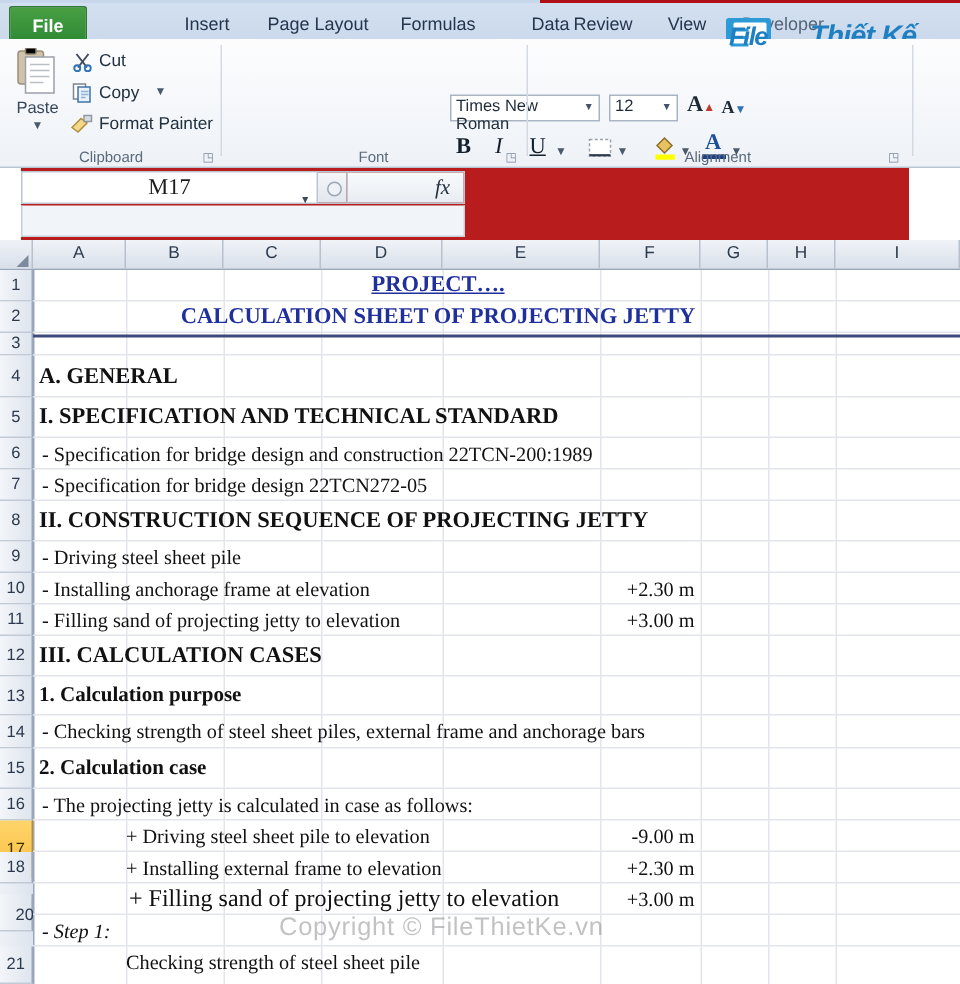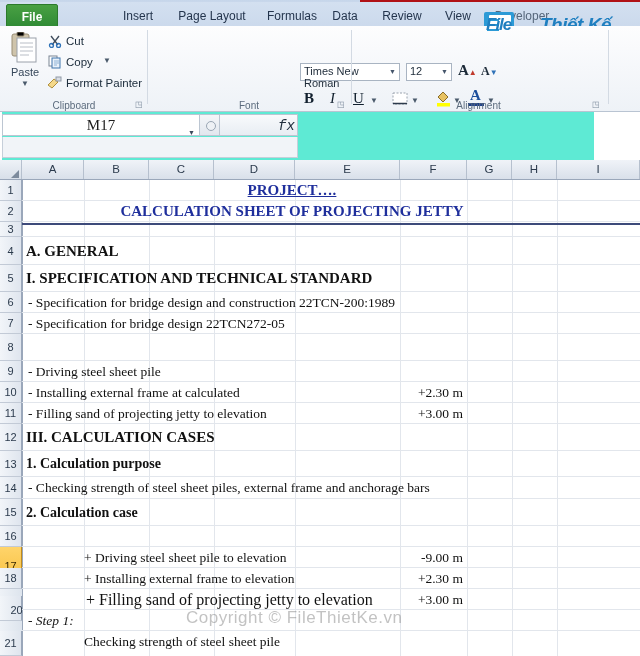--- a/index.html
+++ b/index.html
@@ -56,37 +56,37 @@
     padding:1px 3px; }
   .fontbox .car { position:absolute; right:3px; top:4px; font-size:7px; color:#44546a; }
   .sizebox { position:absolute; left:258px; top:37px; width:46px; height:18px;
     background:#fff; border:1px solid #a9b4c2; font-size:11px; color:#1d2a38;
     padding:1px 3px; }
   .sizebox .car { position:absolute; right:3px; top:4px; font-size:7px; color:#44546a; }
 
   .fbtn { position:absolute; font-family:"Liberation Serif", serif; color:#12202e; }
 
   
-  .fbar { position:absolute; top:112px; left:2px; width:592px; height:48px;
-    background:#5eead4; }
+  .fbar { position:absolute; top:112px; left:14px; width:592px; height:48px;
+    background:#b91c1c; }
   .namebox { position:absolute; left:0px; top:2px; width:198px; height:22px;
     background:#fff; border:1px solid #bcc6d2;
     font-family:"Liberation Serif", serif; font-size:15px; color:#1b1b1b;
     text-align:center; line-height:21px; }
   .namebox .car { position:absolute; right:4px; top:8px; font-size:7px; color:#3c4a5c; }
   .nbsep { position:absolute; left:198px; top:2px; width:20px; height:22px;
     background:linear-gradient(to bottom,#f4f6f9,#e2e7ee); border:1px solid #bcc6d2;
     border-left:none; }
   .nbsep::after { content:""; position:absolute; left:6px; top:6px; width:8px; height:8px;
     border:1px solid #9aa6b4; border-radius:50%; background:#eef1f5; }
   .fxbox { position:absolute; left:218px; top:2px; width:78px; height:22px;
     background:linear-gradient(to bottom,#f8fafc,#e8edf3); border:1px solid #bcc6d2;
     border-left:none; }
   .fx { position:absolute; left:58px; top:3px; font-style:italic;
-    font-family:Liberation Mono, monospace; font-size:14px; color:#22303f; }
+    font-family:Liberation Serif, serif; font-size:14px; color:#22303f; }
   .fedit { position:absolute; left:0px; top:25px; width:296px; height:21px;
     background:#f1f4f8; border:1px solid #c6cfda; border-top:none; }
 
   
   .gridwrap { position:absolute; top:160px; left:0; width:640px; height:496px;
     background:#fff; }
   .colhdr { position:absolute; top:0; left:0; width:640px; height:20px;
     background:linear-gradient(to bottom,#f0f3f8,#d9e0ea);
     border-bottom:1px solid #9aa7ba; }
   .ch { position:absolute; top:0; height:19px; line-height:19px; text-align:center;
@@ -150,21 +150,21 @@
   <div class="titlestrip">
     <div class="redpart"></div>
   </div>
 
   <div class="tabrow">
     <div class="tab file">File</div>
     <div class="tab active" style="left:62px;width:46px;">Home</div>
     <div class="tab" style="left:112px;width:52px;">Insert</div>
     <div class="tab" style="left:168px;width:88px;">Page Layout</div>
     <div class="tab" style="left:260px;width:64px;">Formulas</div>
-    <div class="tab" style="left:324px;width:42px;">Data</div>
+    <div class="tab" style="left:346px;width:42px;">Data</div>
     <div class="tab" style="left:374px;width:56px;">Review</div>
     <div class="tab" style="left:436px;width:44px;">View</div>
     <div class="tab" style="left:486px;width:72px;color:#55667a;">Developer</div>
   </div>
 
   <div class="wm-logo">
     <div class="sq"></div>
     <div class="t1">File</div>
     <div class="t2">Thiết Kế</div>
     <div class="t3">.vn</div>
@@ -357,31 +357,33 @@
 
       <div class="cell title" style="left:0;top:0;width:540px;height:20px;font-size:15px;text-decoration:underline;">PROJECT….</div>
       <div class="cell title" style="left:0;top:21px;width:540px;height:20px;font-size:15px;">CALCULATION SHEET OF PROJECTING JETTY</div>
 
       <div class="cell b" style="left:4px;top:58px;height:26px;font-size:15px;">A. GENERAL</div>
       <div class="cell b" style="left:4px;top:86px;height:25px;font-size:15px;">I. SPECIFICATION AND TECHNICAL STANDARD</div>
 
       <div class="cell" style="left:6px;top:113px;height:19px;font-size:13.5px;">- Specification for bridge design and construction 22TCN-200:1989</div>
       <div class="cell" style="left:6px;top:134px;height:19px;font-size:13.5px;">- Specification for bridge design 22TCN272-05</div>
 
+      <div class="cell b" style="left:4px;top:155px;height:25px;font-size:15px;">II. CONSTRUCTION SEQUENCE OF PROJECTING JETTY</div>
 
       <div class="cell" style="left:6px;top:182px;height:19px;font-size:13.5px;">- Driving steel sheet pile</div>
-      <div class="cell" style="left:6px;top:203px;height:19px;font-size:13.5px;">- Installing external frame at calculated</div>
+      <div class="cell" style="left:6px;top:203px;height:19px;font-size:13.5px;">- Installing anchorage frame at elevation</div>
       <div class="cell r" style="left:378px;top:203px;width:67px;height:19px;font-size:13.5px;">+2.30 m</div>
       <div class="cell" style="left:6px;top:224px;height:19px;font-size:13.5px;">- Filling sand of projecting jetty to elevation</div>
       <div class="cell r" style="left:378px;top:224px;width:67px;height:19px;font-size:13.5px;">+3.00 m</div>
 
       <div class="cell b" style="left:4px;top:245px;height:25px;font-size:15px;">III. CALCULATION CASES</div>
       <div class="cell b" style="left:4px;top:272px;height:24px;font-size:14px;">1. Calculation purpose</div>
       <div class="cell" style="left:6px;top:298px;height:20px;font-size:13.5px;">- Checking strength of steel sheet piles, external frame and anchorage bars</div>
       <div class="cell b" style="left:4px;top:320px;height:25px;font-size:14px;">2. Calculation case</div>
+      <div class="cell" style="left:6px;top:347px;height:19px;font-size:13.5px;">- The projecting jetty is calculated in case as follows:</div>
 
       <div class="cell" style="left:62px;top:368px;height:19px;font-size:13.5px;">+ Driving steel sheet pile to elevation</div>
       <div class="cell r" style="left:378px;top:368px;width:67px;height:19px;font-size:13.5px;">-9.00 m</div>
       <div class="cell" style="left:62px;top:389px;height:19px;font-size:13.5px;">+ Installing external frame to elevation</div>
       <div class="cell r" style="left:378px;top:389px;width:67px;height:19px;font-size:13.5px;">+2.30 m</div>
       <div class="cell" style="left:64px;top:410px;height:19px;font-size:16px;">+ Filling sand of projecting jetty to elevation</div>
       <div class="cell r" style="left:378px;top:410px;width:67px;height:19px;font-size:13.5px;">+3.00 m</div>
 
       <div class="cell" style="left:6px;top:431px;height:19px;font-size:13.5px;font-style:italic;">- Step 1:</div>
       <div class="cell" style="left:62px;top:452px;height:19px;font-size:13.5px;">Checking strength of steel sheet pile</div>

